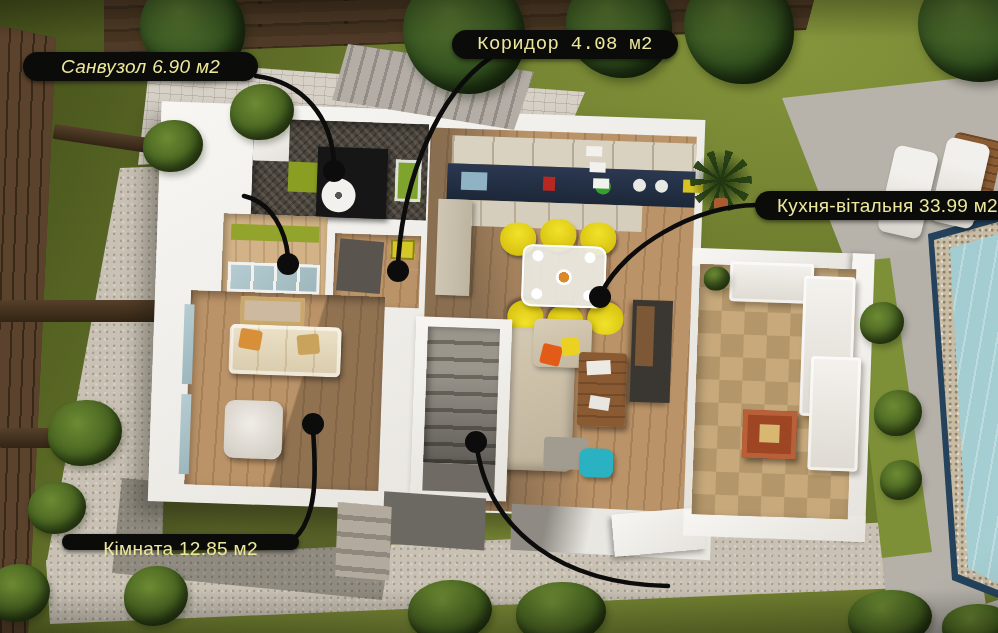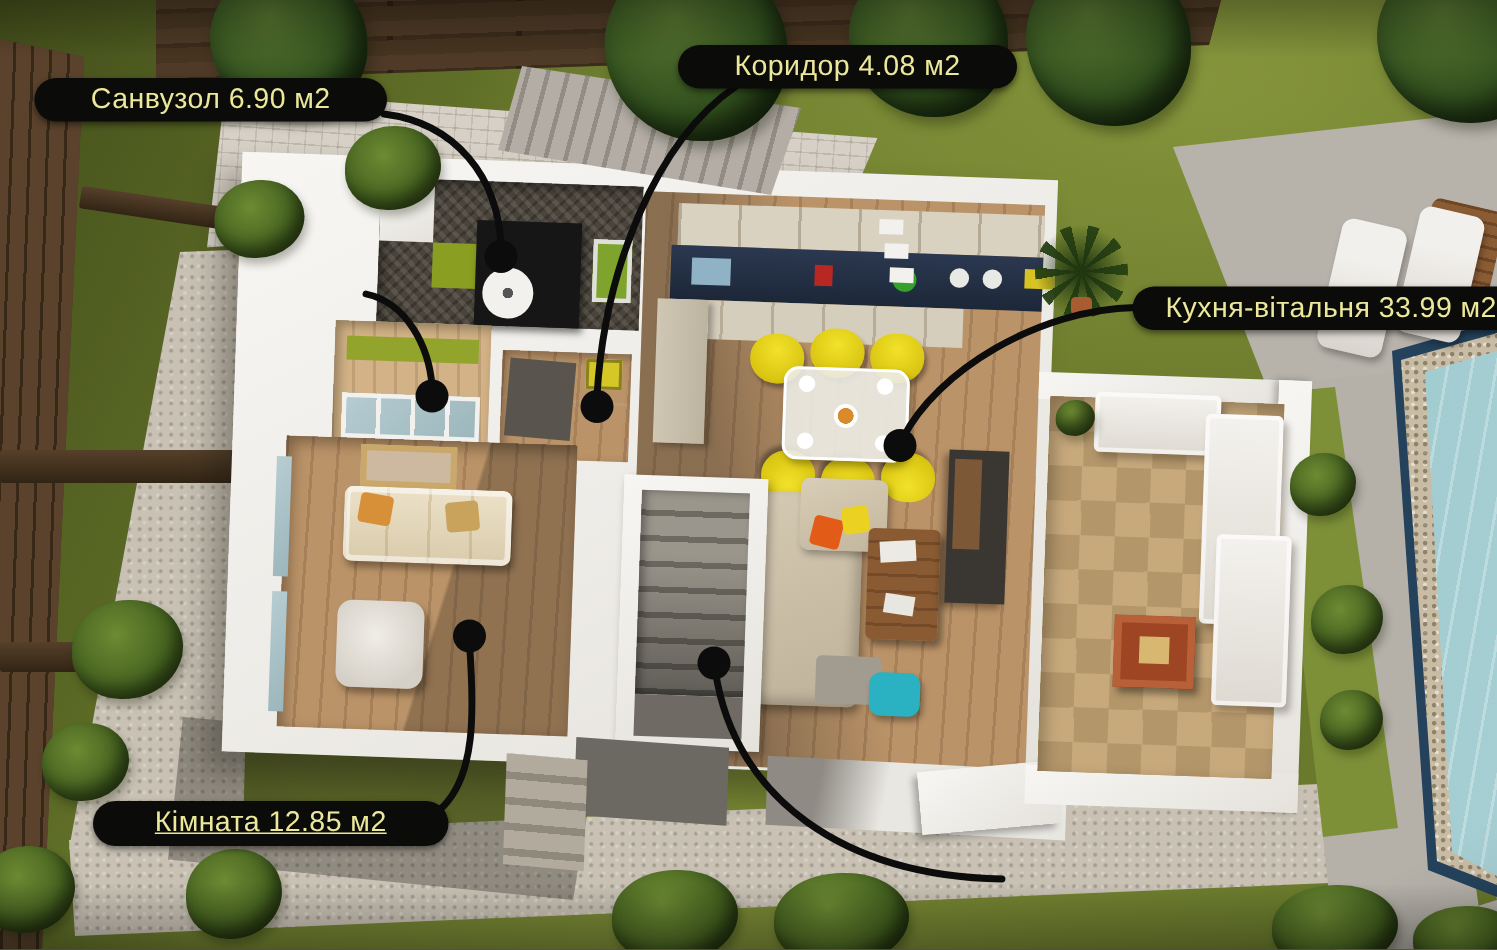--- a/index.html
+++ b/index.html
@@ -250,18 +250,18 @@
     <g fill="#0c0c0c">
       <circle cx="334" cy="171" r="11"></circle>
       <circle cx="398" cy="271" r="11"></circle>
       <circle cx="288" cy="264" r="11"></circle>
       <circle cx="600" cy="297" r="11"></circle>
       <circle cx="313" cy="424" r="11"></circle>
       <circle cx="476" cy="442" r="11"></circle>
     </g>
   </svg>
 
-  <div class="pill" style="left:23px;top:52px;width:235px;">Санвузол 6.90 м2</div>
-  <div class="pill" style="left:452px;top:30px;width:226px;">Коридор 4.08 м2</div>
+  <div class="pill" style="left:23px;top:52px;width:235px;font-style:italic;">Санвузол 6.90 м2</div>
+  <div class="pill" style="left:452px;top:30px;width:226px;font-family:Liberation Mono, monospace;">Коридор 4.08 м2</div>
   <div class="pill" style="left:755px;top:191px;width:290px;text-align:left;padding-left:22px;">Кухня-вітальня 33.99 м2</div>
-  <div class="pill" style="left:62px;top:534px;width:237px;height:30px;line-height:30px;text-decoration:underline;">Кімната 12.85 м2</div>
+  <div class="pill" style="left:62px;top:534px;width:237px;height:16px;line-height:30px;">Кімната 12.85 м2</div>
 
 </div>
 
 </body></html>

